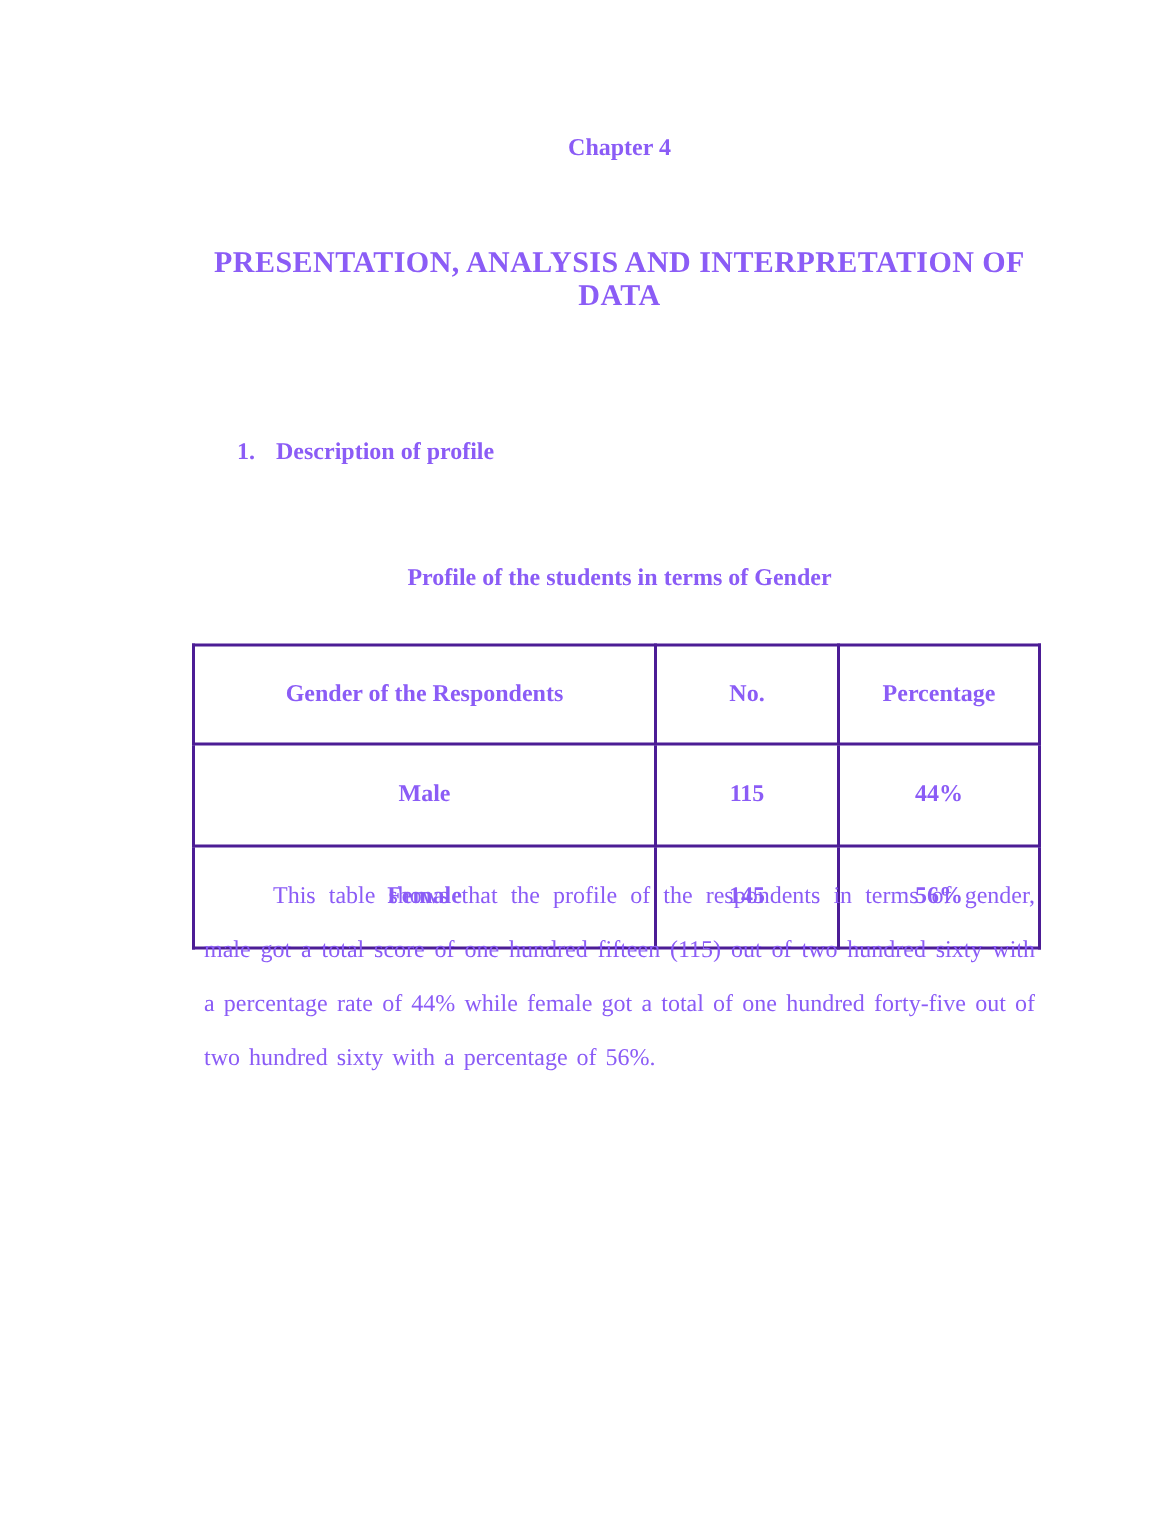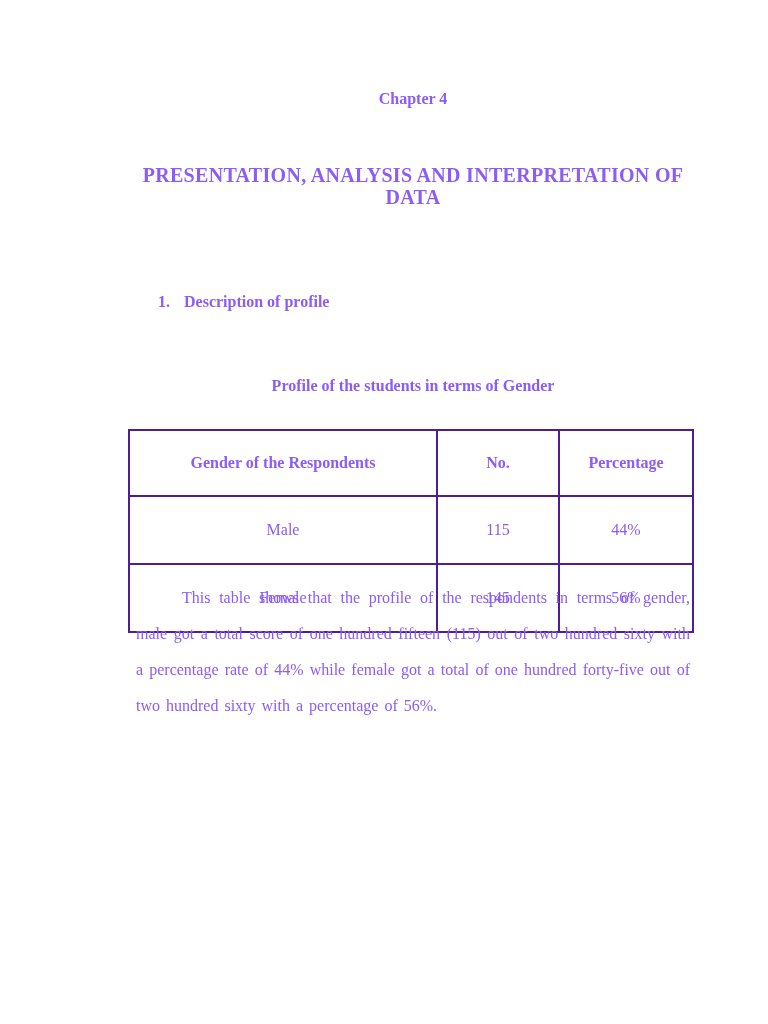--- a/index.html
+++ b/index.html
@@ -82,21 +82,21 @@
   .gender-table col.c2 { width: 122px; }
   .gender-table col.c3 { width: 134px; }
   .gender-table th, .gender-table td {
     border: 2px solid #4c1d95;
     text-align: center;
     vertical-align: middle;
     font-size: 16px;
     padding: 18px;
   }
   .gender-table th { font-weight: bold; height: 28px; }
-  .gender-table td { font-weight: normal; height: 30px; }
+  .gender-table td { font-weight: bold; height: 30px; }
   .gender-table tr.total-row td { font-weight: bold; height: 26px; }
 </style>
 </head>
 <body>
 
 <div class="page">
   <div class="content">
 
     <div class="abs chapter-heading">Chapter 4</div>
 

